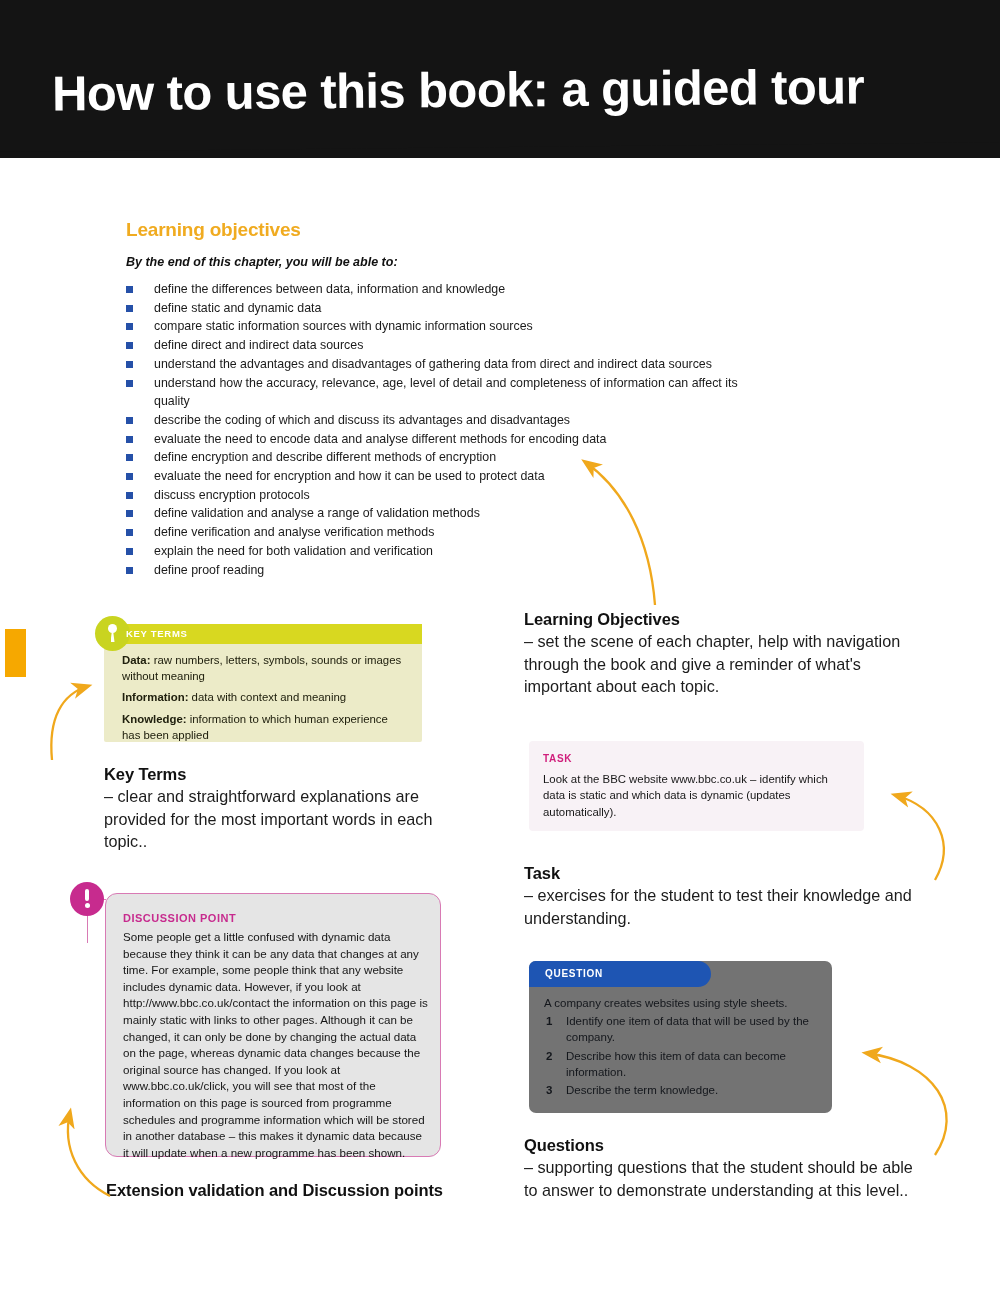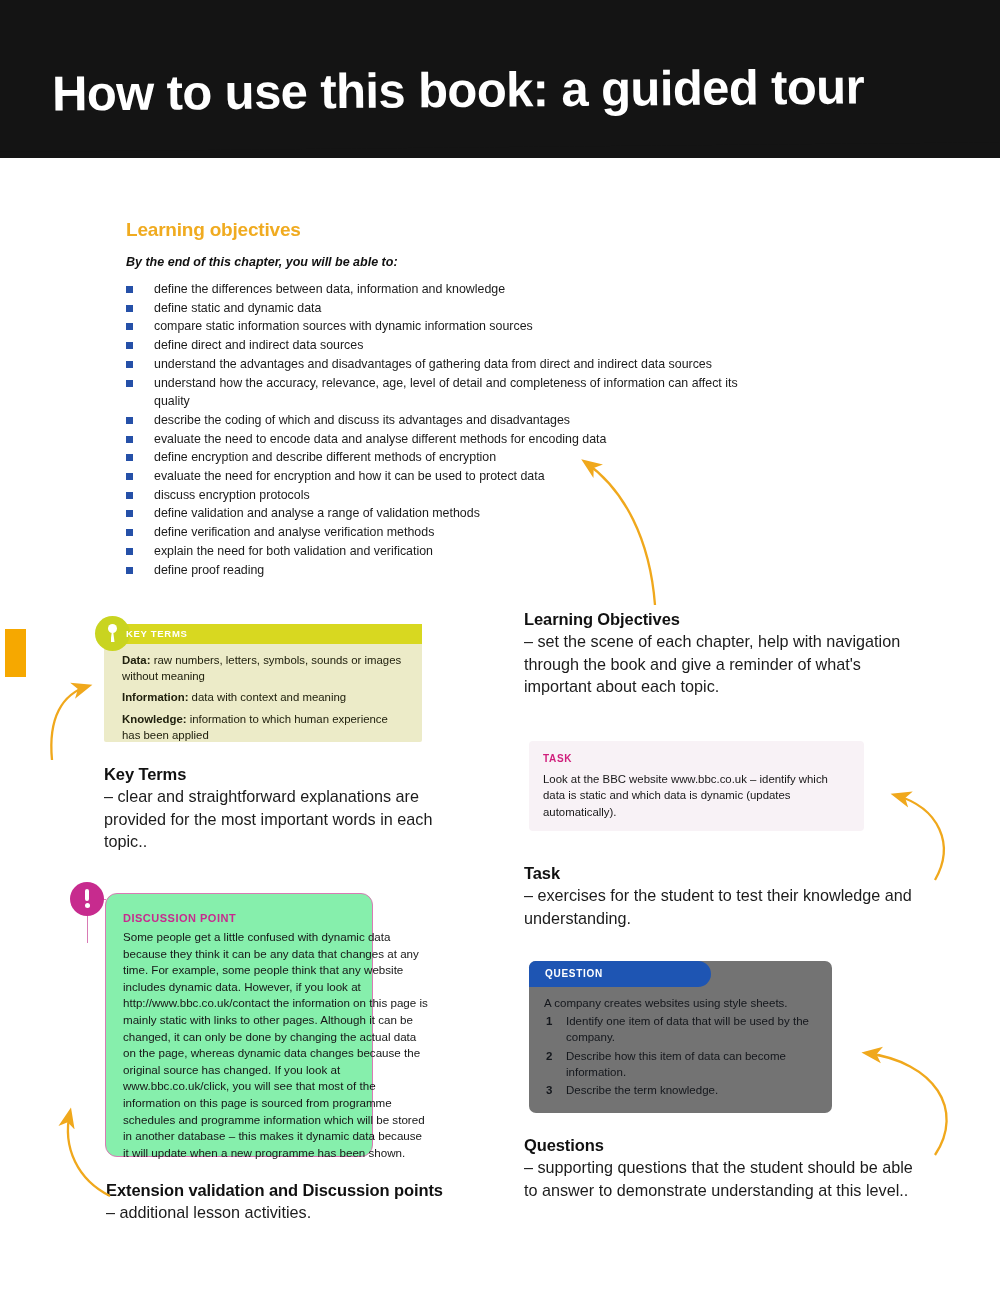--- a/index.html
+++ b/index.html
@@ -111,22 +111,22 @@
     position:absolute;left:14px;top:12px;
     font-size:10px;font-weight:700;letter-spacing:0.7px;color:#d01f7c;
   }
   .task-body{
     position:absolute;left:14px;top:30px;width:305px;
     font-size:11.4px;line-height:16.4px;color:#171717;
   }
 
   
   .discussbox{
-    left:105px;top:893px;width:268px;height:264px;
-    background:#86efac;
+    left:105px;top:893px;width:336px;height:264px;
+    background:#e5e5e5;
     border:1.3px solid #d87ab4;
     border-radius:12px;
   }
   .disc-icon{
     position:absolute;left:-36px;top:-12px;width:34px;height:34px;
     border-radius:50%;background:#c72b8e;
   }
   .disc-icon .bang-bar{
     position:absolute;left:15px;top:7px;width:4px;height:12px;background:#fff;border-radius:2px;
   }
@@ -287,21 +287,20 @@
     <div class="anno-text">– clear and straightforward explanations are provided for the most important words in each topic..</div>
   </div>
 
   <div class="anno a-task">
     <div class="anno-title">Task</div>
     <div class="anno-text">– exercises for the student to test their knowledge and understanding.</div>
   </div>
 
   <div class="anno a-ext">
     <div class="anno-title">Extension validation and Discussion points</div>
-    <div class="anno-text">– additional lesson activities.</div>
   </div>
 
   <div class="anno a-q">
     <div class="anno-title">Questions</div>
     <div class="anno-text">– supporting questions that the student should be able to answer to demonstrate understanding at this level..</div>
   </div>
 
   <svg class="arrows" viewBox="0 0 1000 1307">
     <defs>
       <marker id="ah" markerWidth="10" markerHeight="10" refX="7" refY="4" orient="auto" markerUnits="strokeWidth">

